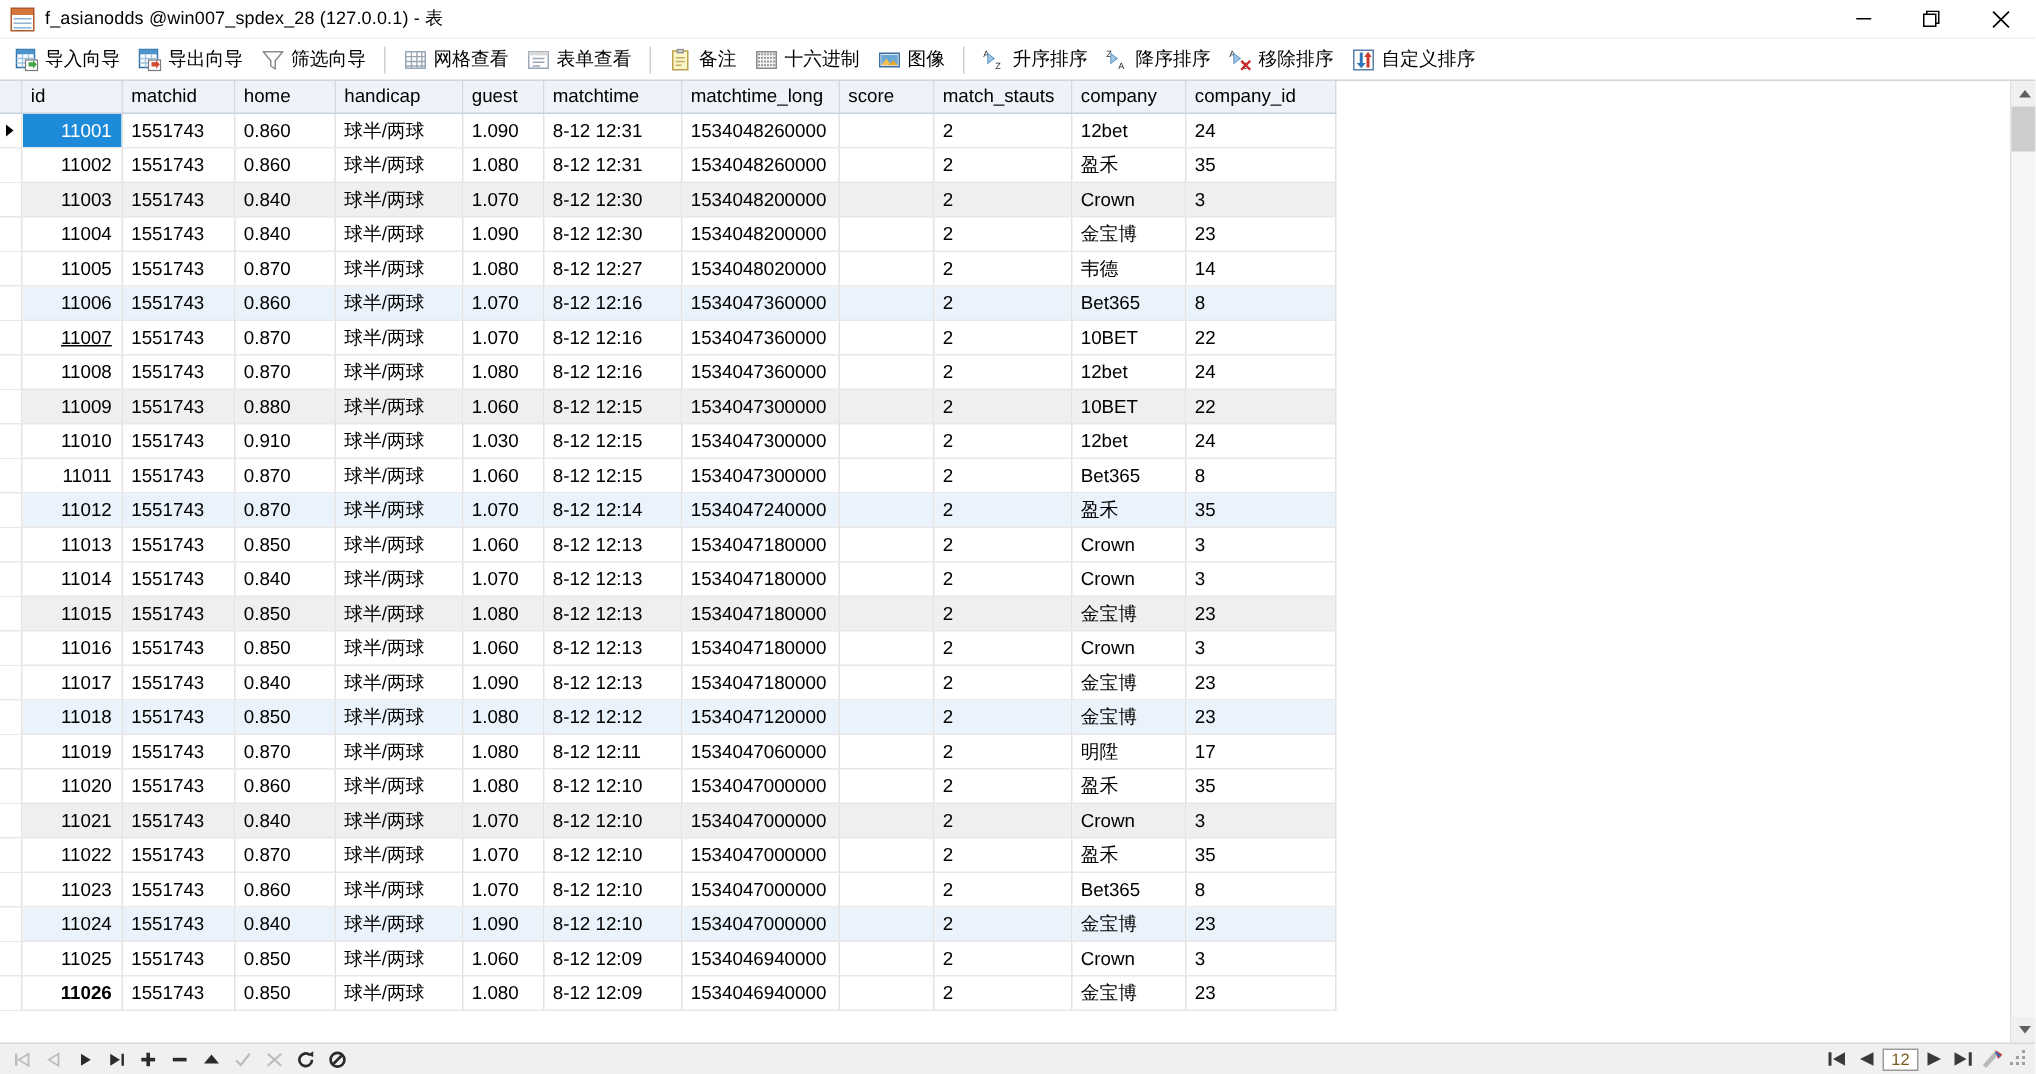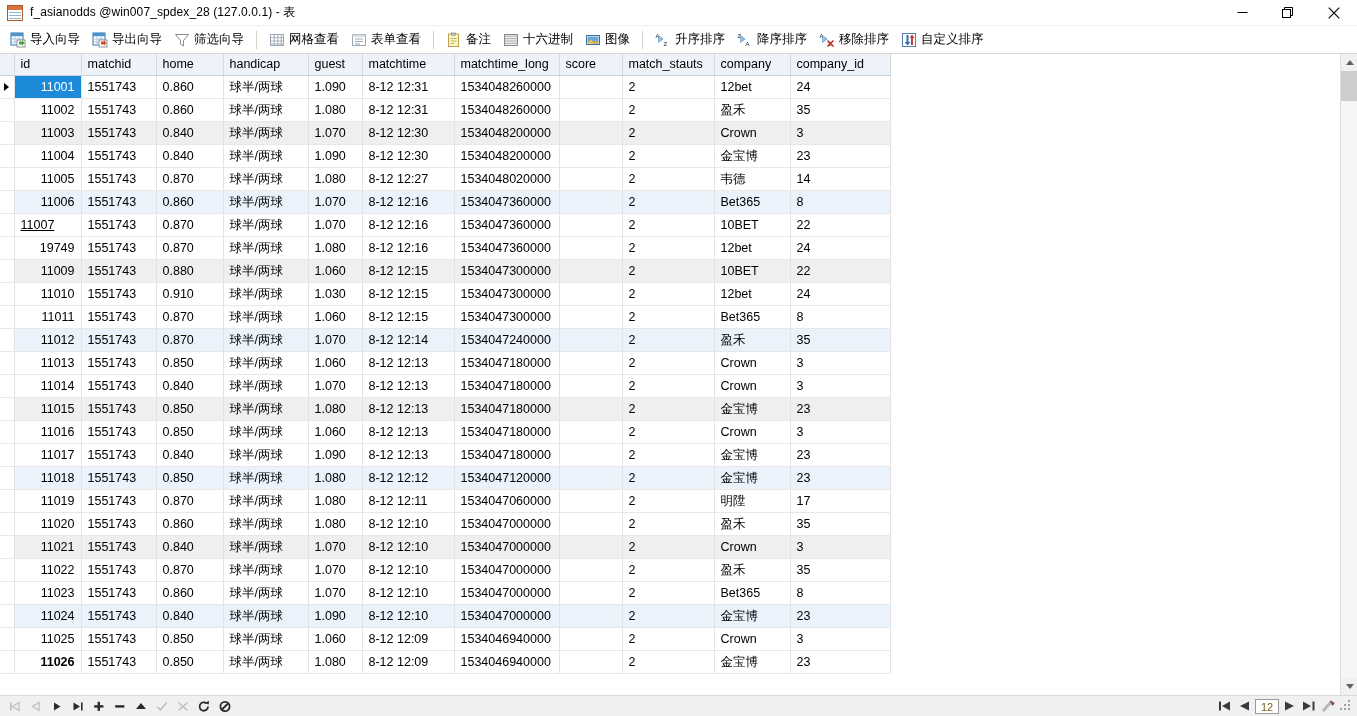--- a/index.html
+++ b/index.html
@@ -414,35 +414,35 @@
               <td class="c-guest" style="width: 54px;"><span>1.070</span></td>
               <td class="c-matchtime" style="width: 92px;"><span>8-12 12:16</span></td>
               <td class="c-matchtime_long" style="width: 105px;"><span>1534047360000</span></td>
               <td class="c-score" style="width: 63px;"><span></span></td>
               <td class="c-match_stauts" style="width: 92px;"><span>2</span></td>
               <td class="c-company" style="width: 76px;"><span>Bet365</span></td>
               <td class="c-company_id" style="width: 100px;"><span>8</span></td>
             </tr>
             <tr class="band-white">
               <td class="col-sel"></td>
-              <td class="c-id" style="width: 67px; text-align: left; text-decoration: underline;"><span>11007</span></td>
+              <td class="c-id" style="width: 67px; text-align: right; text-decoration: underline;"><span>11007</span></td>
               <td class="c-matchid" style="width: 75px;"><span>1551743</span></td>
               <td class="c-home" style="width: 67px;"><span>0.870</span></td>
               <td class="c-handicap" style="width: 85px;"><span>球半/两球</span></td>
               <td class="c-guest" style="width: 54px;"><span>1.070</span></td>
               <td class="c-matchtime" style="width: 92px;"><span>8-12 12:16</span></td>
               <td class="c-matchtime_long" style="width: 105px;"><span>1534047360000</span></td>
               <td class="c-score" style="width: 63px;"><span></span></td>
               <td class="c-match_stauts" style="width: 92px;"><span>2</span></td>
               <td class="c-company" style="width: 76px;"><span>10BET</span></td>
               <td class="c-company_id" style="width: 100px;"><span>22</span></td>
             </tr>
             <tr class="band-white">
               <td class="col-sel"></td>
-              <td class="c-id" style="width: 67px; text-align: right;"><span>19749</span></td>
+              <td class="c-id" style="width: 67px; text-align: right;"><span>11008</span></td>
               <td class="c-matchid" style="width: 75px;"><span>1551743</span></td>
               <td class="c-home" style="width: 67px;"><span>0.870</span></td>
               <td class="c-handicap" style="width: 85px;"><span>球半/两球</span></td>
               <td class="c-guest" style="width: 54px;"><span>1.080</span></td>
               <td class="c-matchtime" style="width: 92px;"><span>8-12 12:16</span></td>
               <td class="c-matchtime_long" style="width: 105px;"><span>1534047360000</span></td>
               <td class="c-score" style="width: 63px;"><span></span></td>
               <td class="c-match_stauts" style="width: 92px;"><span>2</span></td>
               <td class="c-company" style="width: 76px;"><span>12bet</span></td>
               <td class="c-company_id" style="width: 100px;"><span>24</span></td>

